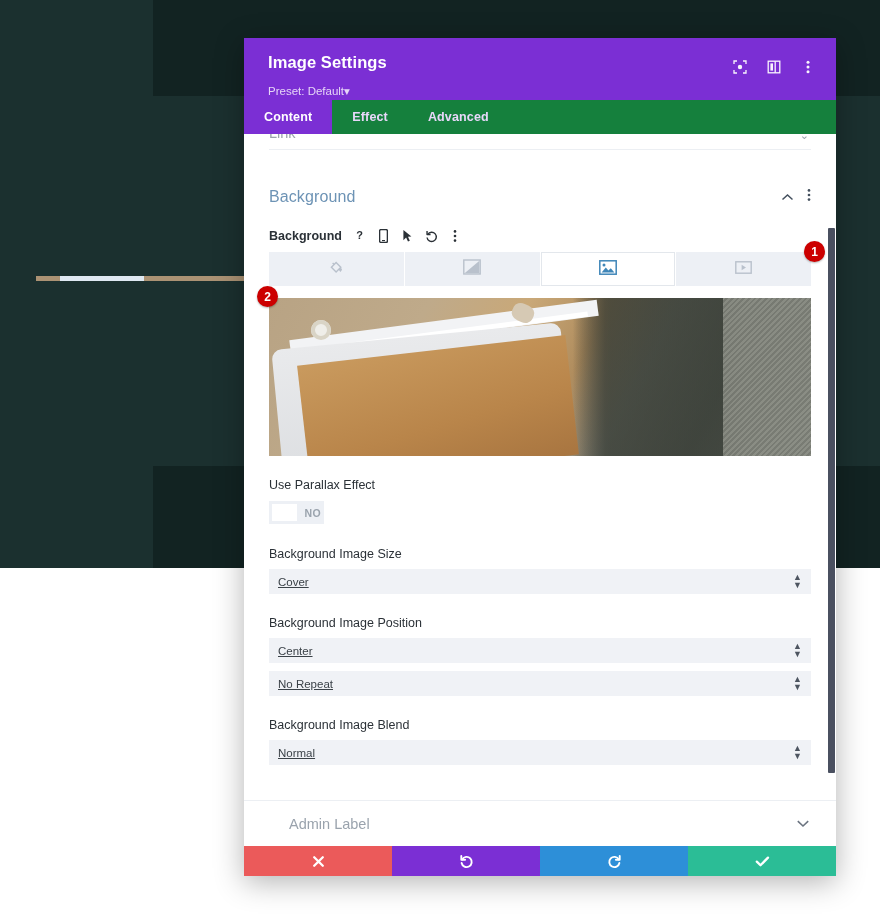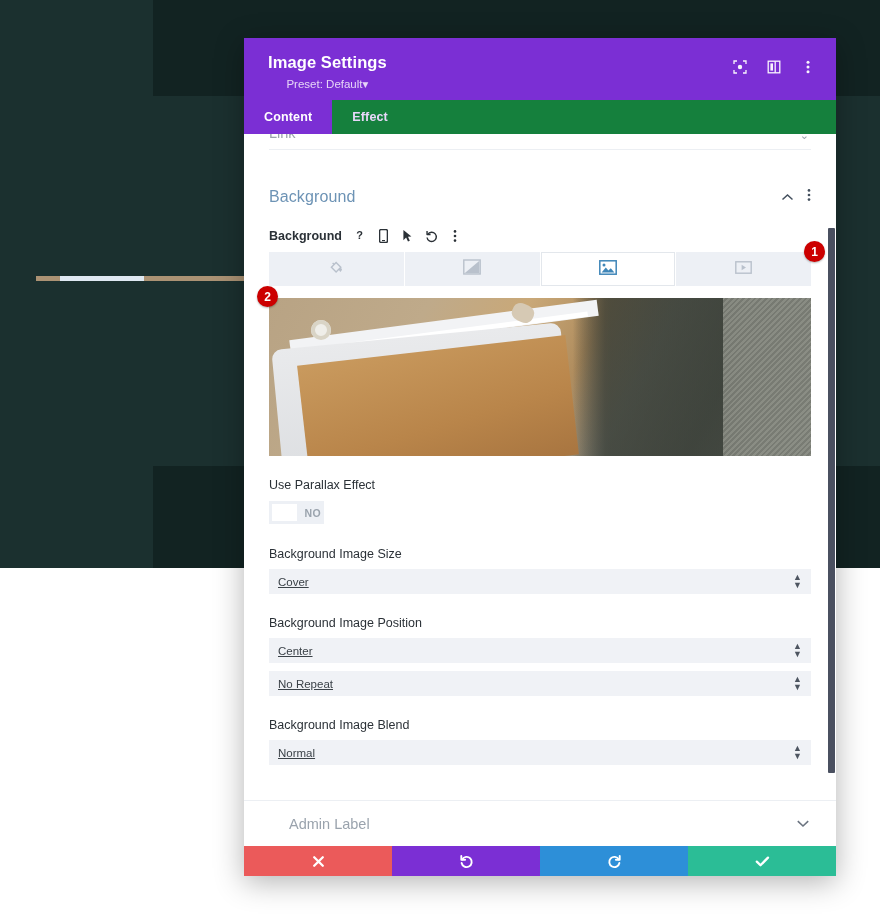--- a/index.html
+++ b/index.html
@@ -27,24 +27,24 @@
     background:#ffffff;
     box-shadow: 0 6px 28px rgba(0,0,0,.30);
     display:flex; flex-direction:column;
   }
 
   
   .modal-head {
     background:#7b2fd4; color:#fff;
     padding:14px 20px 12px 24px;
     display:flex; align-items:flex-start; justify-content:space-between;
-    height:62px; flex:0 0 62px;text-align:center;
+    height:62px; flex:0 0 62px;
   }
   .modal-title { font-size:16.5px; font-weight:bold; letter-spacing:.1px; line-height:1.25; }
-  .modal-preset { font-size:11.5px; color:#e6d5f7; margin-top:4px; }
+  .modal-preset { font-size:11.5px; color:#e6d5f7; margin-top:11px; }
   .head-icons { display:flex; align-items:center; gap:17px; padding-top:6px; }
   .head-ico { width:17px; height:17px; display:flex; align-items:center; justify-content:center; cursor:pointer; opacity:.95; }
   .head-ico svg { display:block; }
 
   
   .modal-tabs { background:#15803d; display:flex; height:34px; flex:0 0 34px; }
   .tab {
     font-size:12.5px; font-weight:bold; color:#e8d8fa;
     padding:0 20px; display:flex; align-items:center;
     cursor:pointer; letter-spacing:.15px;
@@ -205,20 +205,21 @@
             <circle cx="2" cy="8" r="1.5" fill="#ffffff"></circle>
             <circle cx="2" cy="12.8" r="1.5" fill="#ffffff"></circle>
           </svg>
         </div>
       </div>
     </div>
 
     <div class="modal-tabs">
       <div class="tab active">Content</div>
       <div class="tab">Effect</div>
+      <div class="tab">Advanced</div>
     </div>
 
     <div class="modal-body">
       <div class="scroll-area">
 
         
         <div class="cut-row">
           <span class="cut-label">Link</span>
           <span class="cut-chev">⌄</span>
         </div>

